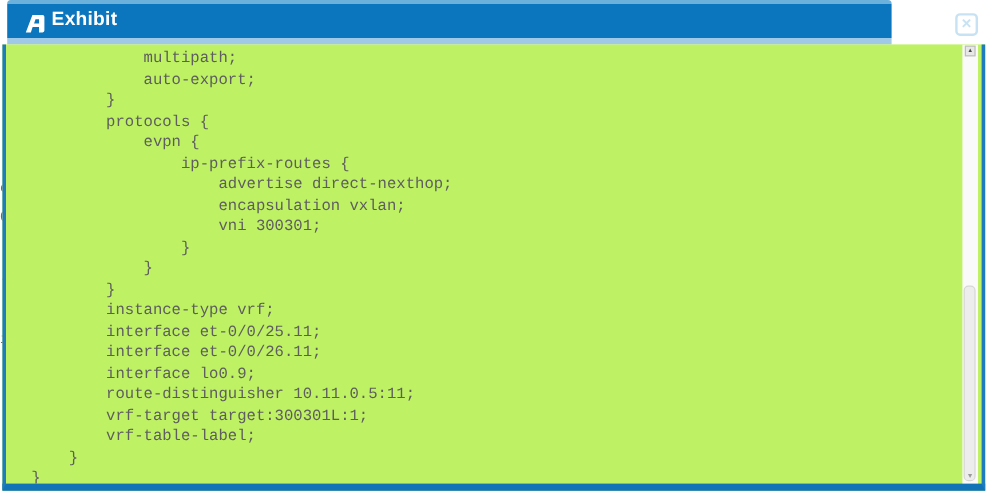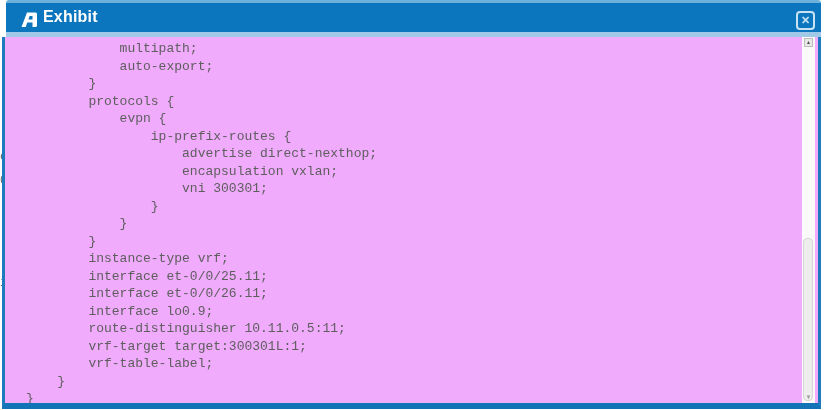--- a/index.html
+++ b/index.html
@@ -1,21 +1,21 @@
 <!DOCTYPE html>
 <html><head>
 <meta charset="utf-8">
 <style>
   * { margin: 0; padding: 0; box-sizing: border-box; }
   html, body { width: 825px; height: 410px; background: #ffffff; overflow: hidden; }
   body { position: relative; font-family: "Liberation Sans", sans-serif; }
 
   
   .titlebar {
-    position: absolute; left: 6px; top: 0; width: 815px; height: 37px;
+    position: absolute; left: 6px; top: 0; width: 737px; height: 37px;
     background: linear-gradient(to bottom,
       #6cb0dc 0px, #6cb0dc 3px,
       #0b75bd 3px, #0b75bd 32px,
       #9fc9e6 32px, #9fc9e6 37px);
     border-top-left-radius: 3px; border-top-right-radius: 3px;
   }
   .titlebar-icon {
     position: absolute; left: 13px; top: 10px; width: 19px; height: 19px;
   }
   .titlebar-title {
@@ -26,21 +26,21 @@
     position: absolute; left: 790px; top: 11px; width: 19px; height: 19px;
     border: 2px solid #c7e3f3; border-radius: 4px;
     color: #c7e3f3; font-size: 11px; font-weight: bold;
     display: flex; align-items: center; justify-content: center;
     cursor: pointer; line-height: 1;
   }
 
   
   .frame {
     position: absolute; left: 2px; top: 37px; width: 819px; height: 372px;
-    background: #f0abfc;
+    background: #bef264;
     border-left: 3px solid #1e7cbe;
     border-right: 3px solid #1e7cbe;
     border-bottom: 6px solid #1273b7;
     overflow: hidden;
   }
   .code {
     position: absolute; left: 0; top: 0; width: 780px; height: 366px;
     padding: 3px 0 0 21px;
     font-family: "Liberation Mono", "DejaVu Sans Mono", monospace;
     font-size: 13px; line-height: 17.5px; color: #5e5e5e;

